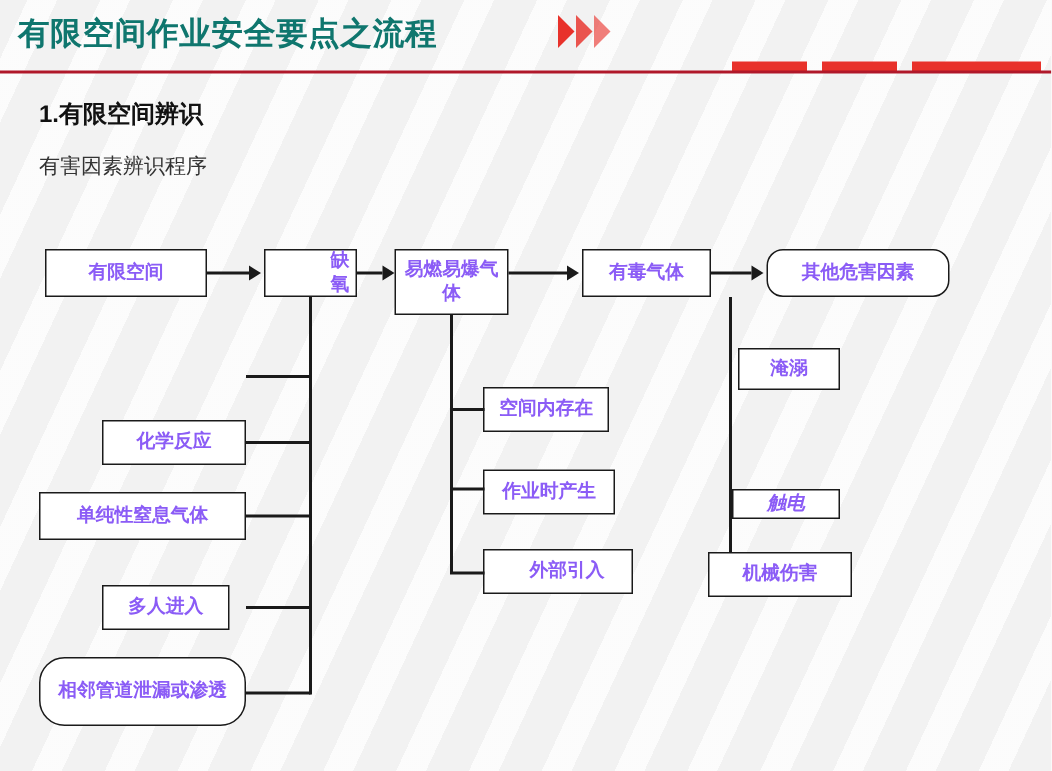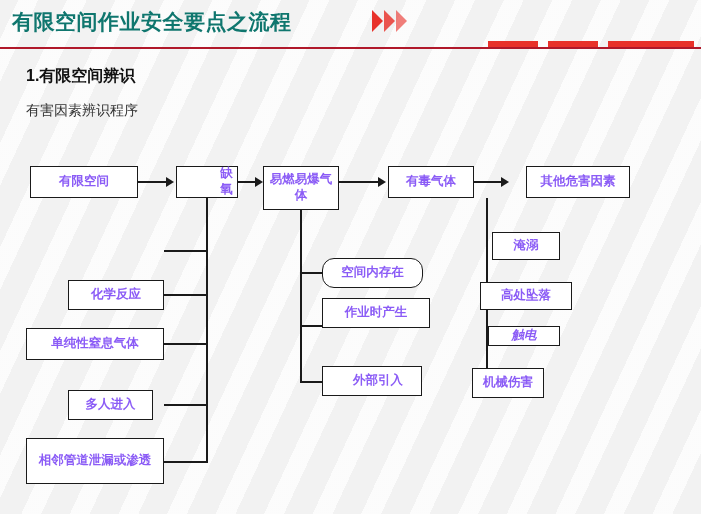--- a/index.html
+++ b/index.html
@@ -161,21 +161,21 @@
 
     <div id="section-number">1.有限空间辨识</div>
     <div id="section-sub">有害因素辨识程序</div>
 
     <div id="chart">
 
       <div class="node" style="left:30px; top:166px; width:108px; height:32px;">有限空间</div>
       <div class="node" style="left:176px; top:166px; width:62px; height:32px;padding-left:43px;">缺氧</div>
       <div class="node" style="left:263px; top:166px; width:76px; height:44px;">易燃易爆气体</div>
       <div class="node" style="left:388px; top:166px; width:86px; height:32px;">有毒气体</div>
-      <div class="node" style="left:526px; top:166px; width:104px; height:32px;">其他危害因素</div>
+      <div class="node" style="left:511px; top:166px; width:122px; height:32px;border-radius:11px;">其他危害因素</div>
 
       <div class="line hline" style="left:138px; top:181px; width:28px;"></div>
       <div class="arrow-right" style="left:166px; top:177px;"></div>
 
       <div class="line hline" style="left:238px; top:181px; width:17px;"></div>
       <div class="arrow-right" style="left:255px; top:177px;"></div>
 
       <div class="line hline" style="left:339px; top:181px; width:39px;"></div>
       <div class="arrow-right" style="left:378px; top:177px;"></div>
 
@@ -188,36 +188,35 @@
 
       <div class="node" style="left:68px; top:280px; width:96px; height:30px;">化学反应</div>
       <div class="line hline" style="left:164px; top:294px; width:43px;"></div>
 
       <div class="node" style="left:26px; top:328px; width:138px; height:32px;">单纯性窒息气体</div>
       <div class="line hline" style="left:164px; top:343px; width:43px;"></div>
 
       <div class="node" style="left:68px; top:390px; width:85px; height:30px;">多人进入</div>
       <div class="line hline" style="left:164px; top:404px; width:43px;"></div>
 
-      <div class="node" style="left:26px; top:438px; width:138px; height:46px;">相邻管道泄漏或渗透</div>
+      <div class="node" style="left:26px; top:438px; width:138px; height:46px;border-radius:17px;">相邻管道泄漏或渗透</div>
       <div class="line hline" style="left:164px; top:461px; width:43px;"></div>
 
       <div class="line vline" style="left:300px; top:210px; height:172px;"></div>
 
-      <div class="node" style="left:322px; top:258px; width:101px; height:30px;border-radius:12px;">空间内存在</div>
+      <div class="node" style="left:322px; top:258px; width:84px; height:30px;">空间内存在</div>
       <div class="line hline" style="left:300px; top:272px; width:23px;"></div>
 
-      <div class="node" style="left:322px; top:298px; width:108px; height:30px;">作业时产生</div>
+      <div class="node" style="left:322px; top:313px; width:88px; height:30px;">作业时产生</div>
       <div class="line hline" style="left:300px; top:325px; width:23px;"></div>
 
       <div class="node" style="left:322px; top:366px; width:100px; height:30px;padding-left:16px;">外部引入</div>
       <div class="line hline" style="left:300px; top:381px; width:23px;"></div>
 
       <div class="line vline" style="left:486px; top:198px; height:190px;"></div>
 
       <div class="node" style="left:492px; top:232px; width:68px; height:28px;">淹溺</div>
-      <div class="node" style="left:480px; top:282px; width:92px; height:28px;">高处坠落</div>
       <div class="node" style="left:488px; top:326px; width:72px; height:20px;font-style:italic;">触电</div>
-      <div class="node" style="left:472px; top:368px; width:72px; height:30px;">机械伤害</div>
+      <div class="node" style="left:472px; top:368px; width:96px; height:30px;">机械伤害</div>
 
     </div>
   </div>
 </div>
 
 </body></html>

